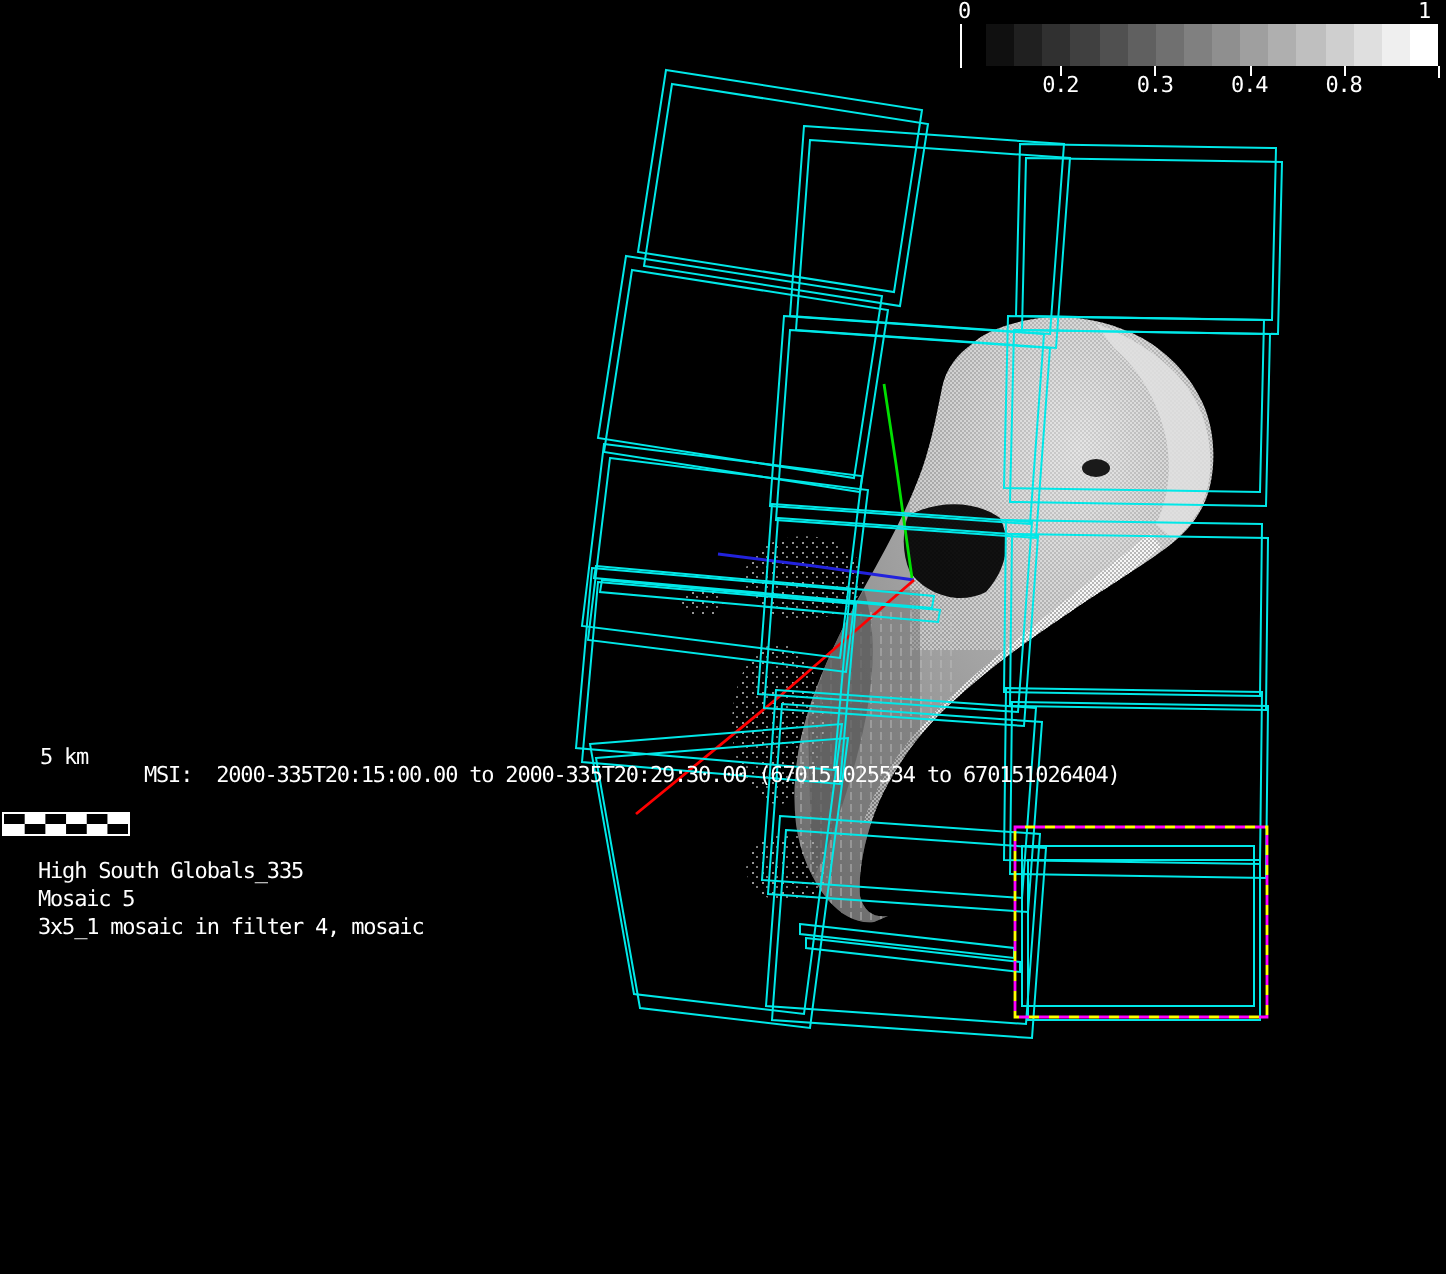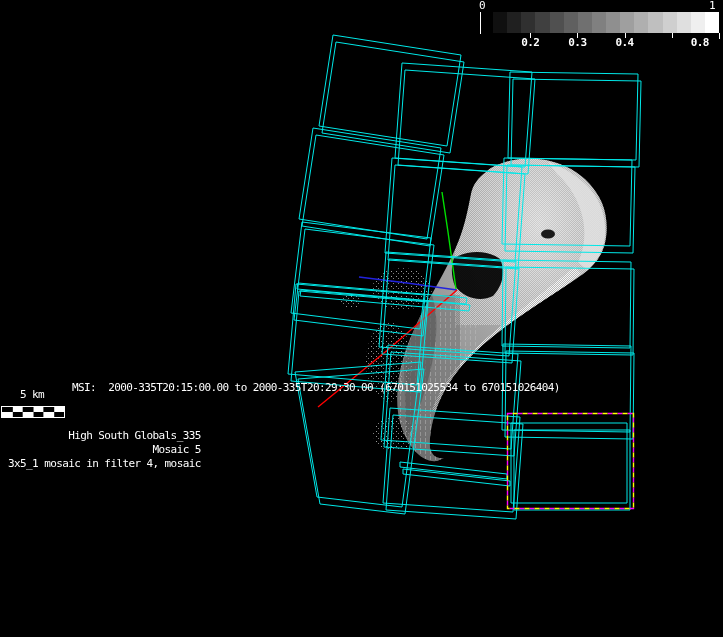--- a/index.html
+++ b/index.html
@@ -10,29 +10,29 @@
   .txt{font-size:11px;letter-spacing:-0.6px;}
   
   .colorbar{position:absolute;left:478px;top:0;width:245px;height:52px;}
   .cb-min{position:absolute;left:1px;top:-1px;}
   .cb-max{position:absolute;left:231px;top:-1px;}
   .cb-ltick{position:absolute;left:2px;top:12px;width:1px;height:22px;background:#fff;}
   .cb-rtick{position:absolute;left:241px;top:33px;width:1px;height:6px;background:#fff;}
   .cb-bar{position:absolute;left:15px;top:12px;width:226px;height:21px;display:flex;}
   .cb-bar div{flex:1;}
   .cb-tick{position:absolute;top:33px;width:1px;height:5px;background:#fff;}
-  .cb-ticklabel{position:absolute;top:36px;width:30px;text-align:center;font-weight:bold;}
+  .cb-ticklabel{position:absolute;top:36px;width:30px;text-align:center;}
   
-  .scale-label{position:absolute;left:0;top:372px;width:64px;text-align:center;margin-top:16px;}
+  .scale-label{position:absolute;left:0;top:372px;width:64px;text-align:center;}
   .scale-checker{position:absolute;left:1px;top:406px;width:62px;height:10px;border:1px solid #fff;
       background:conic-gradient(#fff 25%,#000 0 50%,#fff 0 75%,#000 0);
       background-size:20.7px 10px;}
   
   .status{position:absolute;left:72px;top:381px;white-space:pre;}
-  .info{position:absolute;left:8px;top:429px;line-height:14px;white-space:pre;text-align:right;}
+  .info{position:absolute;left:19px;top:429px;line-height:14px;white-space:pre;}
 </style>
 </head>
 <body>
 
 <div class="stage">
 
   <svg id="scene" width="723" height="637" viewBox="0 0 723 637">
     <defs>
       <radialGradient id="agrad" cx="0.68" cy="0.22" r="1.0">
         <stop offset="0" stop-color="#cfcfcf"></stop>
@@ -159,21 +159,21 @@
       </div>
     <div class="cb-rtick"></div>
     <div id="cb-ticks">
         <div class="cb-tick" style="left: 52.2px;"></div>
         <div class="cb-ticklabel txt" style="left: 37.2px;">0.2</div>
         <div class="cb-tick" style="left: 99.4px;"></div>
         <div class="cb-ticklabel txt" style="left: 84.4px;">0.3</div>
         <div class="cb-tick" style="left: 146.6px;"></div>
         <div class="cb-ticklabel txt" style="left: 131.6px;">0.4</div>
         <div class="cb-tick" style="left: 193.8px;"></div>
-        <div class="cb-ticklabel txt" style="left: 178.8px; margin-left: 28px;">0.8</div>
+        <div class="cb-ticklabel txt" style="left: 178.8px;">0.8</div>
       </div>
   </div>
 
   <div class="scale-label txt">5 km</div>
   <div class="scale-checker"></div>
 
   <div class="status txt">MSI:  2000-335T20:15:00.00 to 2000-335T20:29:30.00 (670151025534 to 670151026404)</div>
   <div class="info txt" id="info-block"><div>High South Globals_335</div><div>Mosaic 5</div><div>3x5_1 mosaic in filter 4, mosaic</div></div>
 
 </div>

